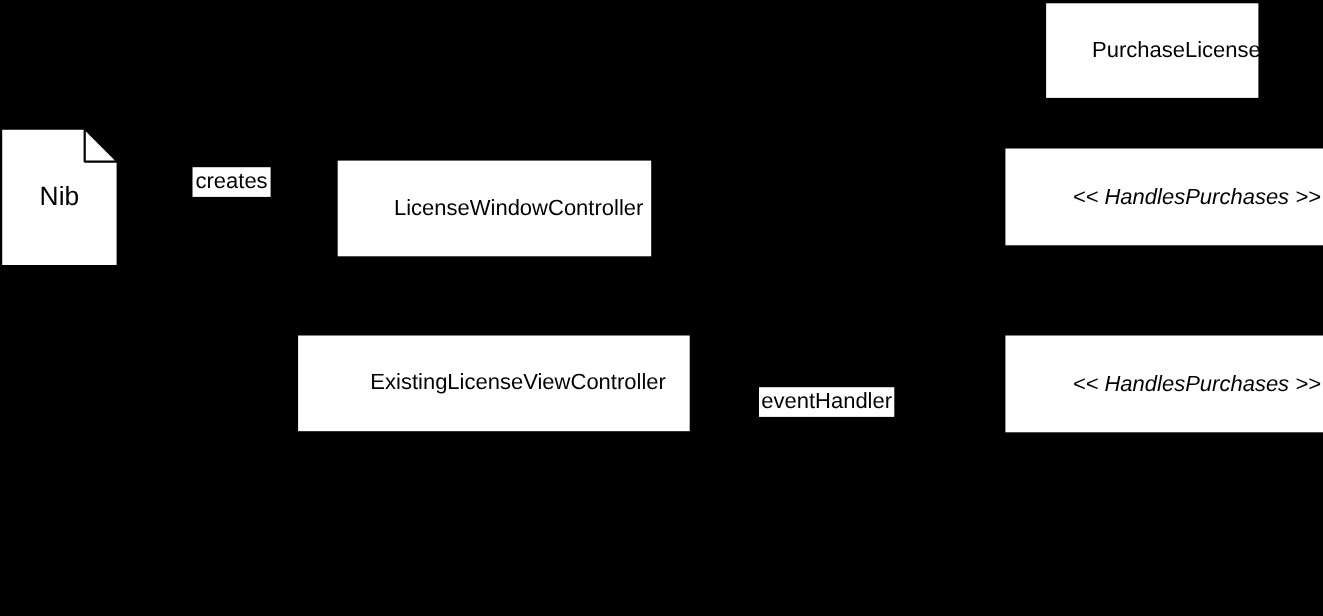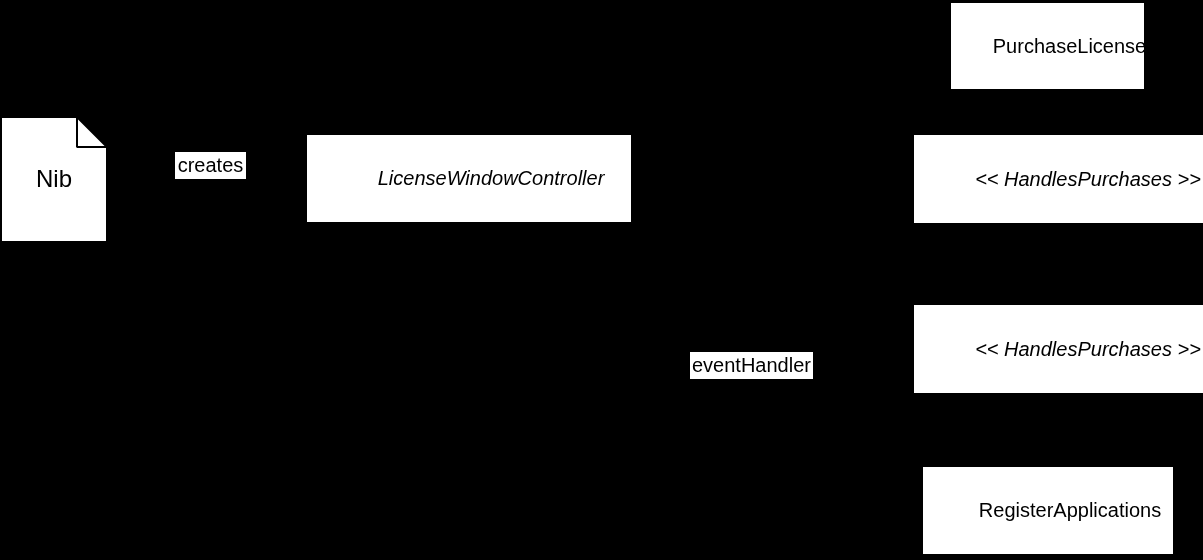--- a/index.html
+++ b/index.html
@@ -40,21 +40,21 @@
     height: 27px;
     padding: 0 2px;
     white-space: nowrap;
     box-sizing: border-box;
     display: flex;
     align-items: center;
     justify-content: center;
   }
   
   #node-purchase-license            { left: 951px; top: 3px;   width: 193px; height: 86px; }
-  #node-license-window-controller   { left: 307px; top: 135px; width: 324px; height: 87px; font-style: italic; }
+  #node-license-window-controller   { left: 307px; top: 146px; width: 285px; height: 87px; }
   #node-handles-purchases-top       { left: 896px; top: 135px; width: 304px; height: 88px; }
   #node-existing-license-view-ctrl  { left: 271px; top: 305px; width: 356px; height: 87px; }
   #node-handles-purchases-bottom    { left: 896px; top: 305px; width: 304px; height: 88px; }
   #node-register-applications      { left: 923px; top: 467px; width: 250px; height: 87px; }
   
   #label-creates                   { left: 175px; top: 152px; min-width: 71px; }
   #label-purchasing-event-handler  { left: 643px; top: 152px; }
   #label-event-handler             { left: 690px; top: 320px; margin-top: 32px; }
   
   .nib-shape {
@@ -87,23 +87,23 @@
     <path d="M 77 1 L 77 31 L 107 31 Z" fill="#ffffff" stroke="#000000" stroke-width="2" stroke-linejoin="bevel"></path>
   </svg>
   <div class="nib-label">Nib</div>
 
   <div class="node" id="node-purchase-license">PurchaseLicense</div>
 
   <div class="node" id="node-license-window-controller">LicenseWindowController</div>
 
   <div class="node protocol" id="node-handles-purchases-top">&lt;&lt; HandlesPurchases &gt;&gt;</div>
 
+  <div class="node" id="node-existing-license-view-ctrl">ExistingLicenseViewController</div>
 
   <div class="node protocol" id="node-handles-purchases-bottom">&lt;&lt; HandlesPurchases &gt;&gt;</div>
 
-  <div class="node" id="node-register-applications">RegisterApplications</div>
 
   <div class="edge-label" id="label-creates">creates</div>
 
 
   <div class="edge-label" id="label-event-handler">eventHandler</div>
 
 </div>
 
 </body></html>

